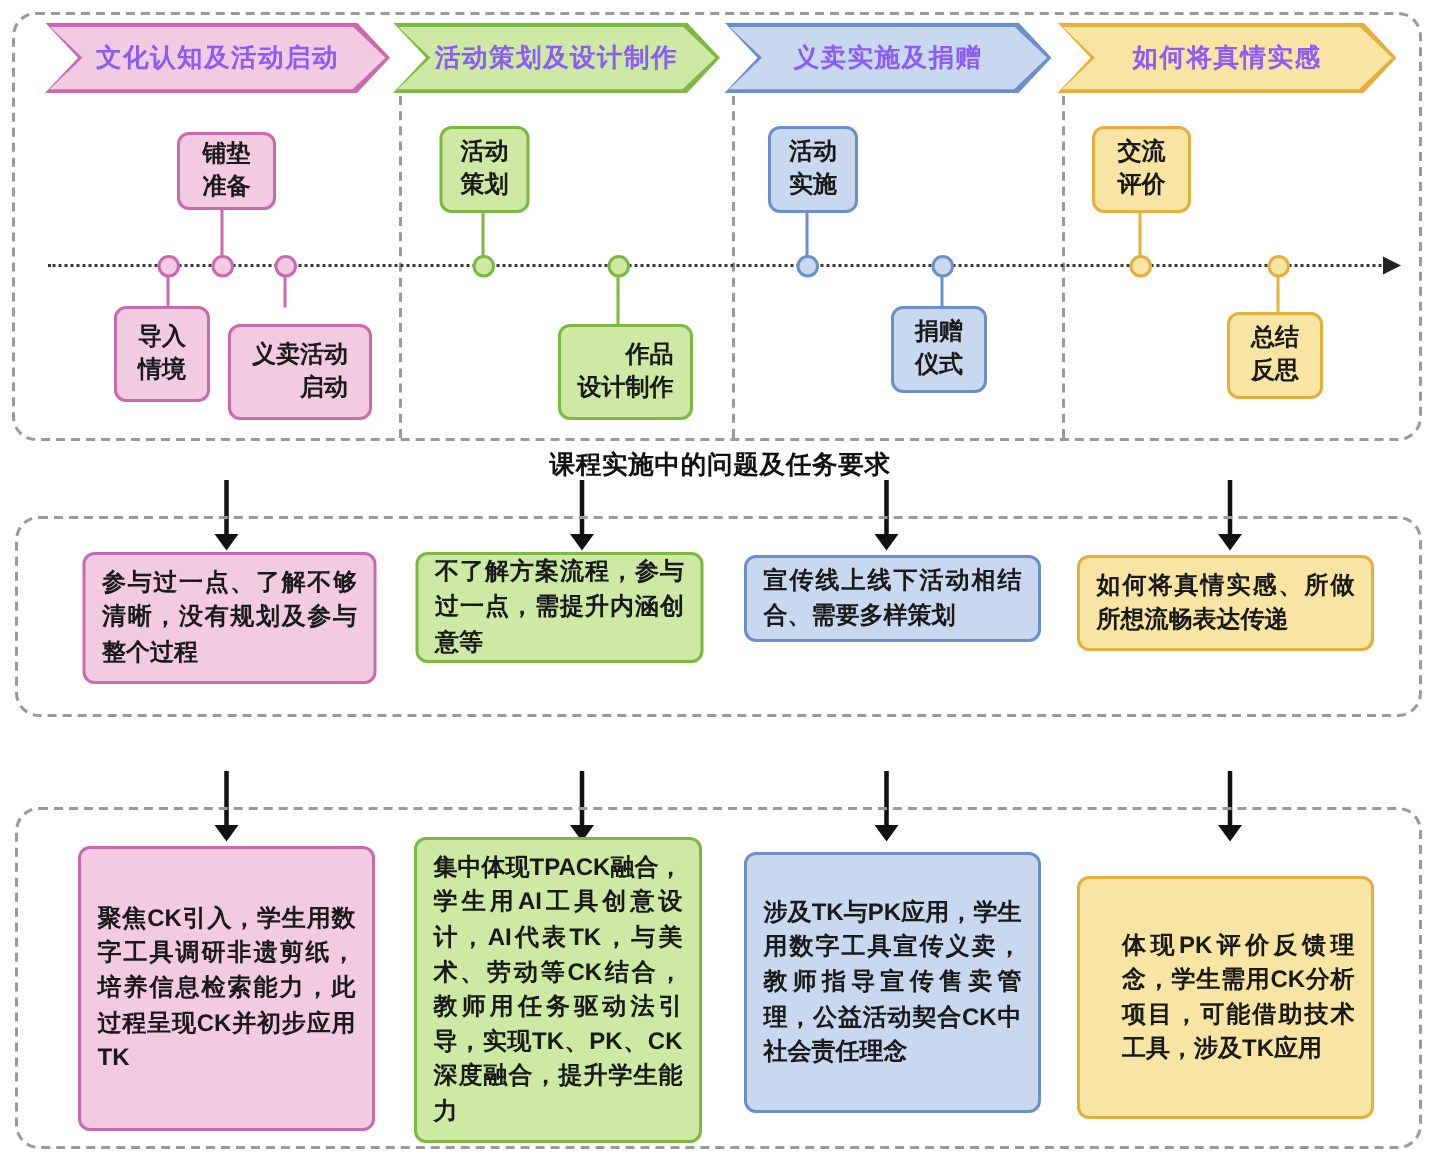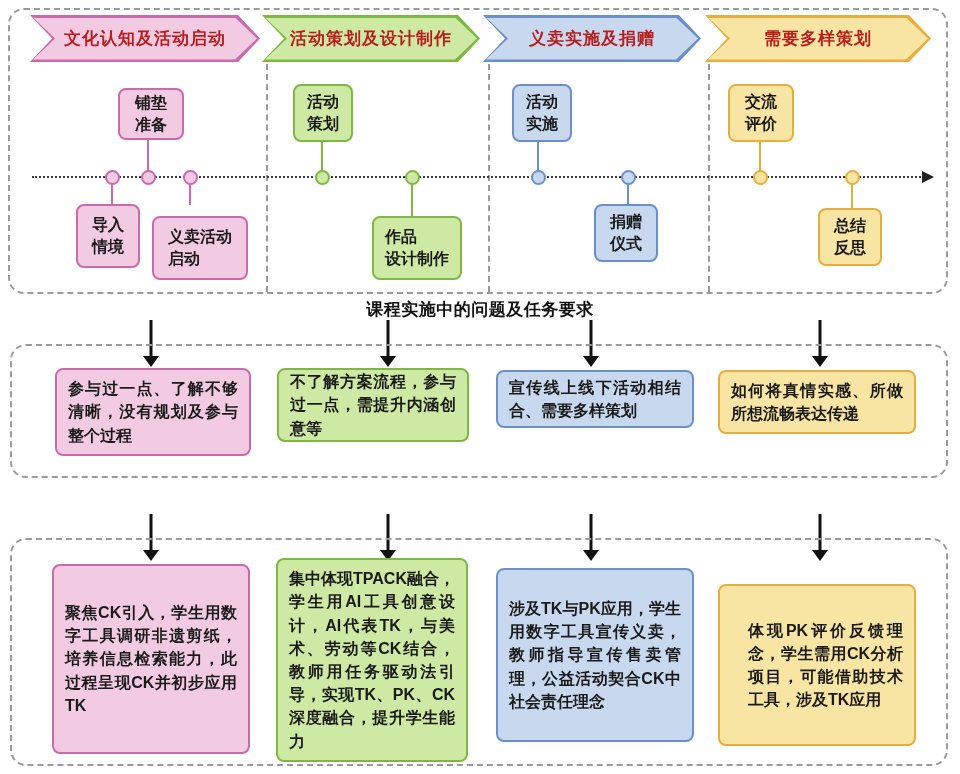--- a/index.html
+++ b/index.html
@@ -36,21 +36,21 @@
   .banner { position: absolute; top: 15px; height: 47px; }
   .banner-outer, .banner-inner {
     position: absolute;
     clip-path: polygon(0 0, calc(100% - 22px) 0, 100% 50%, calc(100% - 22px) 100%, 0 100%, 22px 50%);
   }
   .banner-outer { inset: 0; background: var(--bord); }
   .banner-inner { inset: 2.5px 3px; background: var(--fill); }
   .banner-label {
     position: absolute; left: 26px; right: 26px; top: 0; bottom: 0;
     display: flex; align-items: center; justify-content: center;
-    font-size: 17px; font-weight: bold; letter-spacing: 1px; color: #b91c1c;
+    font-size: 17px; font-weight: bold; letter-spacing: 1px; color: #8b5cf6;
   }
 
   
   .timeline { position: absolute; height: 0; border-top: 2px dotted #3a3a3a; }
   .timeline-head {
     position: absolute; width: 0; height: 0;
     border-top: 6px solid transparent; border-bottom: 6px solid transparent;
     border-left: 12px solid #222;
   }
   .dot {
@@ -63,21 +63,21 @@
   .step {
     position: absolute;
     background: var(--fill);
     border: 2.5px solid var(--bord);
     border-radius: 8px;
     display: flex; align-items: center; justify-content: center;
     z-index: 4;
   }
   .step span {
     white-space: pre-line;
-    text-align: left;
+    text-align: right;
     font-size: 16px; font-weight: bold; line-height: 1.35; color: #1a1a1a;
   }
 
   
   .mid-heading {
     position: absolute; left: 0; right: 0;
     text-align: center;
     font-size: 17px; font-weight: bold; color: #111;
     letter-spacing: 0.5px;
   }
@@ -133,21 +133,21 @@
     <span class="banner-label">活动策划及设计制作</span>
   </div>
   <div class="banner c-blue" style="left:483px; width:218px;">
     <div class="banner-outer"></div>
     <div class="banner-inner"></div>
     <span class="banner-label">义卖实施及捐赠</span>
   </div>
   <div class="banner c-yellow" style="left:705px; width:226px;">
     <div class="banner-outer"></div>
     <div class="banner-inner"></div>
-    <span class="banner-label">需要多样策划</span>
+    <span class="banner-label">如何将真情实感</span>
   </div>
 
   <div class="timeline" style="left:32px; top:176px; width:892px;"></div>
   <div class="timeline-head" style="left:922px; top:171px;"></div>
 
   <div class="dot c-pink" style="left:105px; top:170px;"></div>
   <div class="dot c-pink" style="left:141px; top:170px;"></div>
   <div class="dot c-pink" style="left:183px; top:170px;"></div>
   <div class="dot c-green" style="left:315px; top:170px;"></div>
   <div class="dot c-green" style="left:405px; top:170px;"></div>

